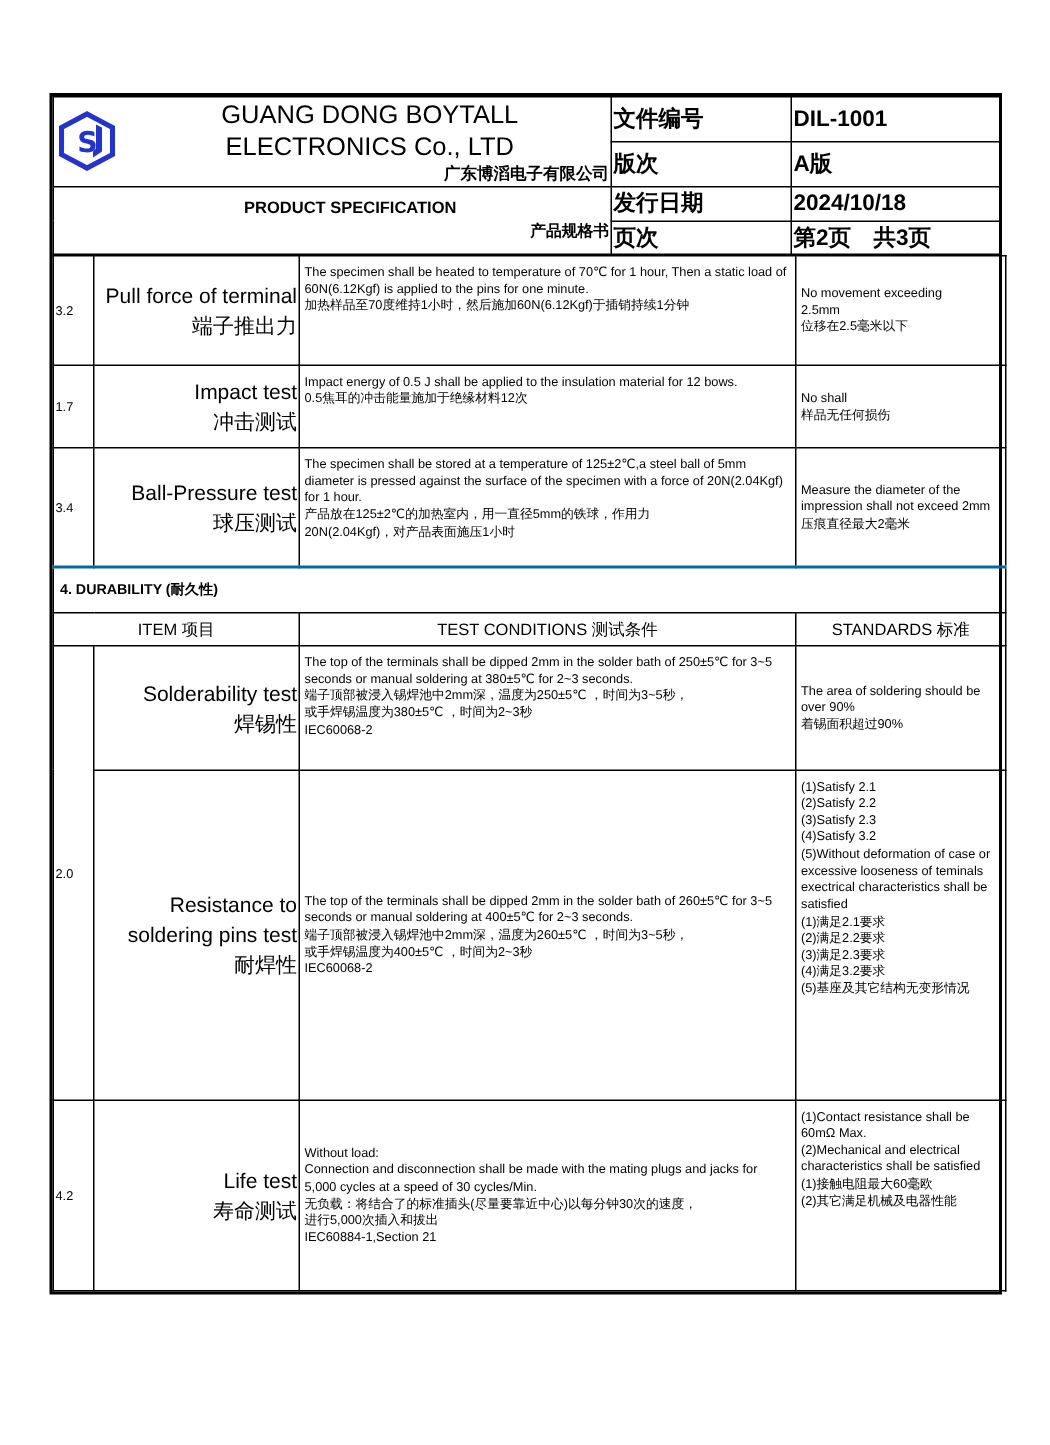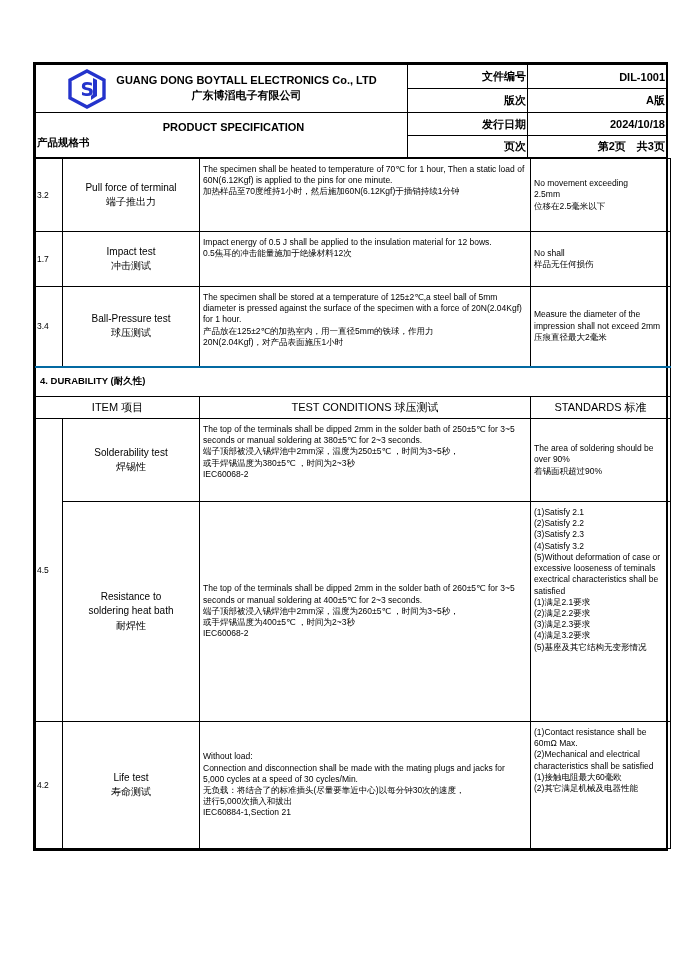--- a/index.html
+++ b/index.html
@@ -12,28 +12,28 @@
     border:2px solid #000;box-sizing:border-box;background:#fff;
   }
   table{border-collapse:collapse;table-layout:fixed;width:100%;}
   td{border:1px solid #000;box-sizing:border-box;overflow:hidden;}
   .main{margin-top:0;}
   
   .hdr td{vertical-align:middle;}
   .company{text-align:center;}
   .company-inner{display:flex;align-items:center;justify-content:center;gap:8px;}
   .company-text{text-align:center;}
-  .company-en{font-weight:bold;font-size:11px;line-height:1.25;}
-  .company-cn{font-weight:bold;font-size:11px;line-height:1.3;}
+  .company-en{font-weight:normal;font-size:17px;line-height:1.25;}
+  .company-cn{font-weight:bold;font-size:11px;line-height:1.3;text-align:right;}
   .doc-title-en{font-weight:bold;font-size:11px;text-align:center;line-height:1.4;margin-left:24px;}
-  .doc-title-cn{font-weight:bold;font-size:10.5px;text-align:left;line-height:1.3;}
-  .flabel,.fvalue{text-align:right;font-weight:bold;font-size:11px;}
+  .doc-title-cn{font-weight:bold;font-size:10.5px;text-align:right;line-height:1.3;}
+  .flabel,.fvalue{text-align:left;font-weight:bold;font-size:15px;}
   
   .num{vertical-align:middle;font-size:8.5px;}
-  .item{text-align:center;vertical-align:middle;font-size:10px;line-height:1.45;}
+  .item{text-align:right;vertical-align:middle;font-size:14px;line-height:1.45;}
   .cond,.std{font-size:8.5px;line-height:1.32;padding:5px 3px;text-align:left;}
   .ml{white-space:pre-line;}
   .top{vertical-align:top;}
   .mid{vertical-align:middle;margin-left:12px;}
   .sect{font-weight:bold;font-size:9.5px;padding-left:4px;vertical-align:middle;border-top:2px solid #0369a1;}
   .chead{text-align:center;vertical-align:middle;font-size:11px;}
   .logo{width:42px;height:40px;flex:0 0 auto;}
 </style>
 </head>
 <body>
@@ -125,39 +125,39 @@
       <td class="std ml mid">Measure the diameter of the impression shall not exceed 2mm
 压痕直径最大2毫米</td>
     </tr>
 
     <tr style="height:30px">
       <td class="sect" colspan="4">4. DURABILITY  (耐久性)</td>
     </tr>
 
     <tr style="height:22px">
       <td class="chead" colspan="2">ITEM 项目</td>
-      <td class="chead">TEST CONDITIONS 球压测试</td>
+      <td class="chead">TEST CONDITIONS 测试条件</td>
       <td class="chead">STANDARDS 标准</td>
     </tr>
 
     <tr style="height:83px">
-      <td class="num" rowspan="2">4.5</td>
+      <td class="num" rowspan="2">2.0</td>
       <td class="item ml">Solderability test
 焊锡性</td>
       <td class="cond ml top">The top of the terminals shall be dipped 2mm in the solder bath of 250±5℃ for 3~5 seconds or manual soldering at 380±5℃ for 2~3 seconds.
 端子顶部被浸入锡焊池中2mm深，温度为250±5℃ ，时间为3~5秒，
 或手焊锡温度为380±5℃ ，时间为2~3秒
 IEC60068-2</td>
       <td class="std ml mid">The area of soldering should be over 90%
 着锡面积超过90%</td>
     </tr>
 
     <tr style="height:220px">
       <td class="item ml">Resistance to
-soldering heat bath
+soldering pins test
 耐焊性</td>
       <td class="cond ml mid">The top of the terminals shall be dipped 2mm in the solder bath of 260±5℃ for 3~5 seconds or manual soldering at 400±5℃ for 2~3 seconds.
 端子顶部被浸入锡焊池中2mm深，温度为260±5℃ ，时间为3~5秒，
 或手焊锡温度为400±5℃ ，时间为2~3秒
 IEC60068-2</td>
       <td class="std ml top">(1)Satisfy 2.1
 (2)Satisfy 2.2
 (3)Satisfy 2.3
 (4)Satisfy 3.2
 (5)Without deformation of case or excessive looseness of teminals exectrical characteristics shall be satisfied

